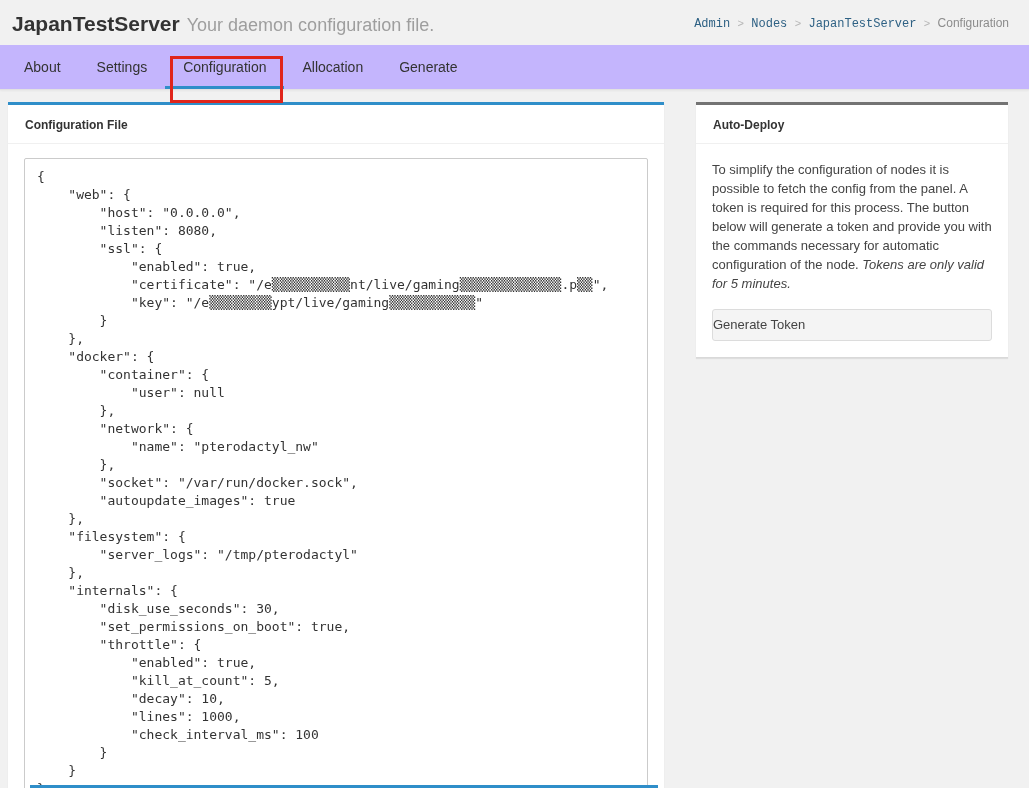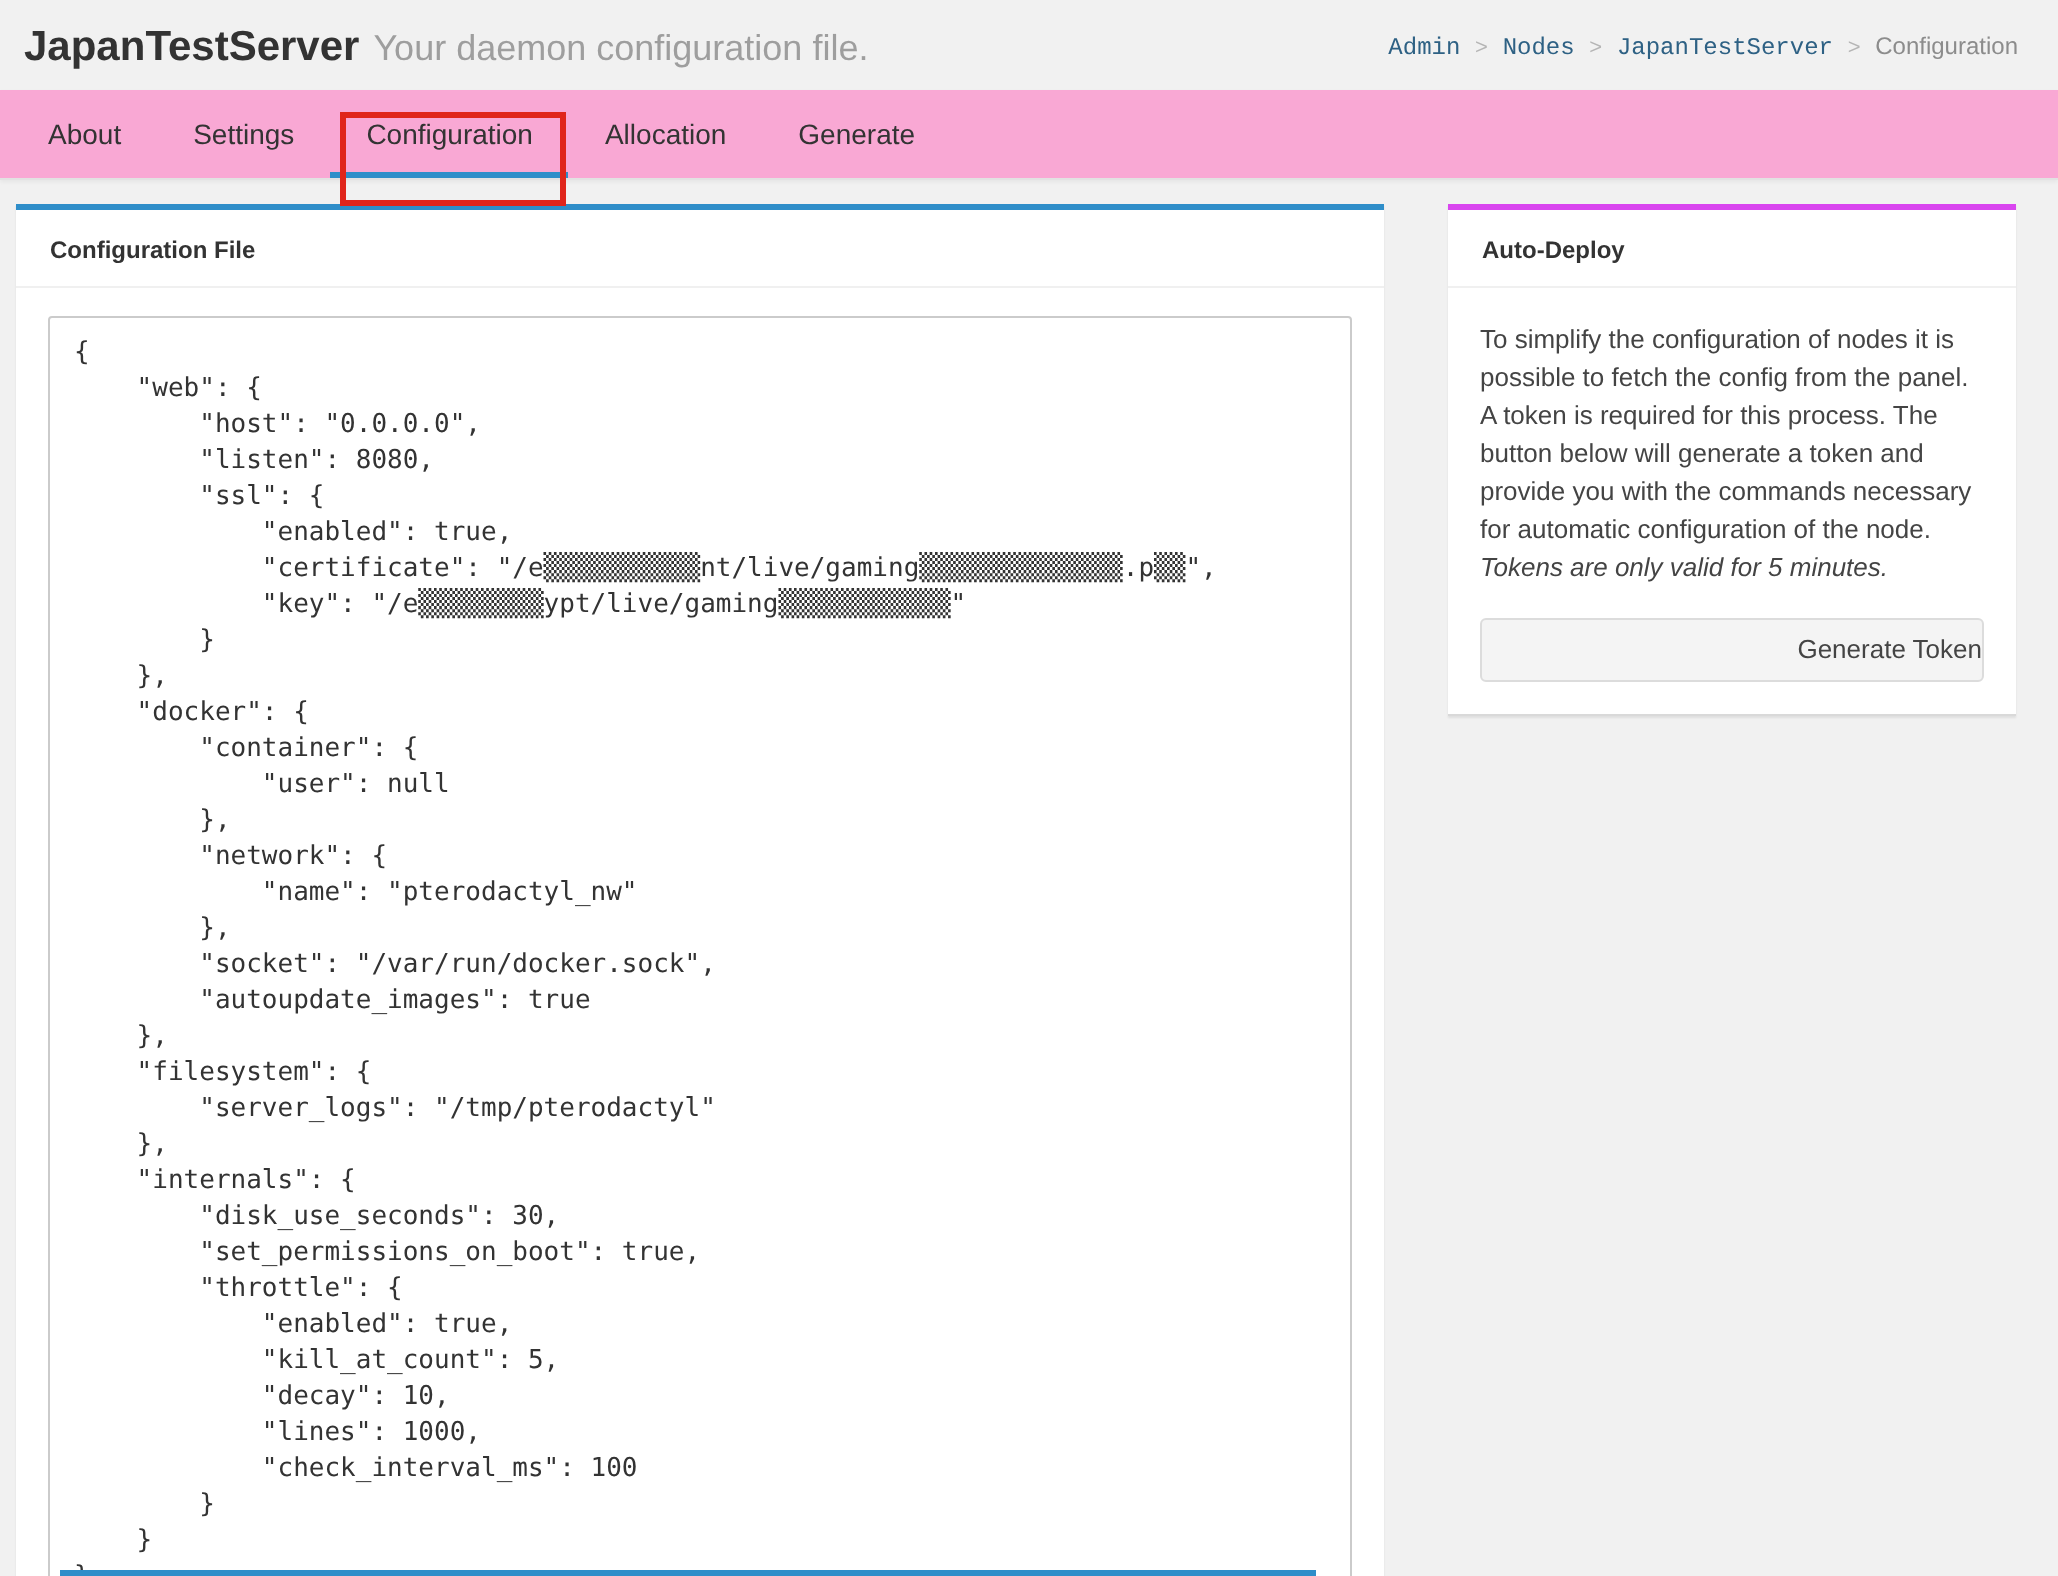--- a/index.html
+++ b/index.html
@@ -41,21 +41,21 @@
     color: #2e6184;
     text-decoration: none;
     cursor: pointer;
     font-family: Liberation Mono, monospace;
   }
   .breadcrumb .sep { color: #b5b5b5; margin: 0 4px; font-size: 11px; }
   .breadcrumb .current { color: #8c8c8c; }
 
   
   .tabbar {
-    background: #f9a8d4;
+    background: #c4b5fd;
     border-bottom: 1px solid #e2e2e2;
     box-shadow: 0 1px 2px rgba(0,0,0,0.05);
     display: flex;
     height: 45px;
     padding-left: 6px;
     text-align: center;
   }
   .tab {
     display: flex;
     align-items: center;
@@ -84,21 +84,21 @@
     gap: 32px;
     padding: 12px 21px 0 8px;
     align-items: flex-start;
   }
   .card {
     background: #fff;
     border-bottom: 1px solid #d9d9d9;
     box-shadow: 0 1px 1px rgba(0,0,0,0.08);
   }
   .card.primary { border-top: 3px solid #2f8ec9; flex: 1; min-width: 0; }
-  .card.success { border-top: 3px solid #d946ef; width: 284px; flex: none; }
+  .card.success { border-top: 3px solid #737373; width: 312px; flex: none; }
   .card-header {
     padding: 13px 17px 11px 17px;
     font-size: 12px;
     font-weight: bold;
     color: #333;
     border-bottom: 1px solid #f0f0f0;
   }
   .card-body { padding: 14px 16px 16px 16px; }
 
   .code-box {
@@ -125,21 +125,21 @@
   .btn-generate {
     display: block;
     width: 100%;
     margin-top: 16px;
     padding: 7px 0 8px 0;
     background: #f4f4f4;
     border: 1px solid #dcdcdc;
     border-radius: 3px;
     font-size: 13px;
     color: #444;
-    text-align: right;
+    text-align: left;
     cursor: pointer;
     font-family: "Liberation Sans", sans-serif;
   }
 
   
   .bottom-partial-bar {
     position: absolute;
     left: 30px;
     bottom: 0;
     width: 628px;

